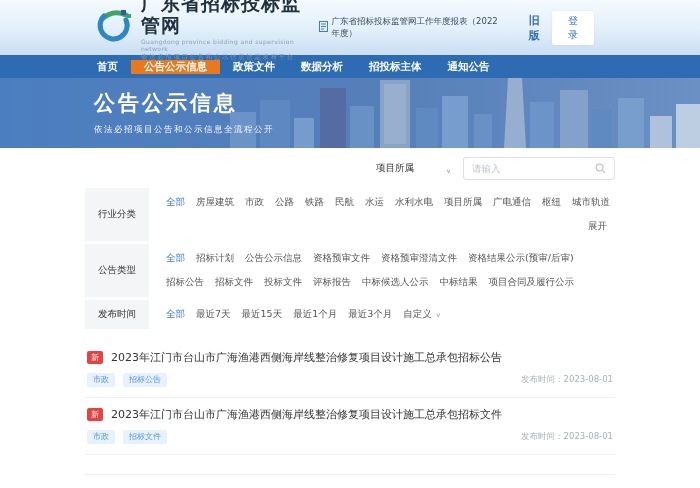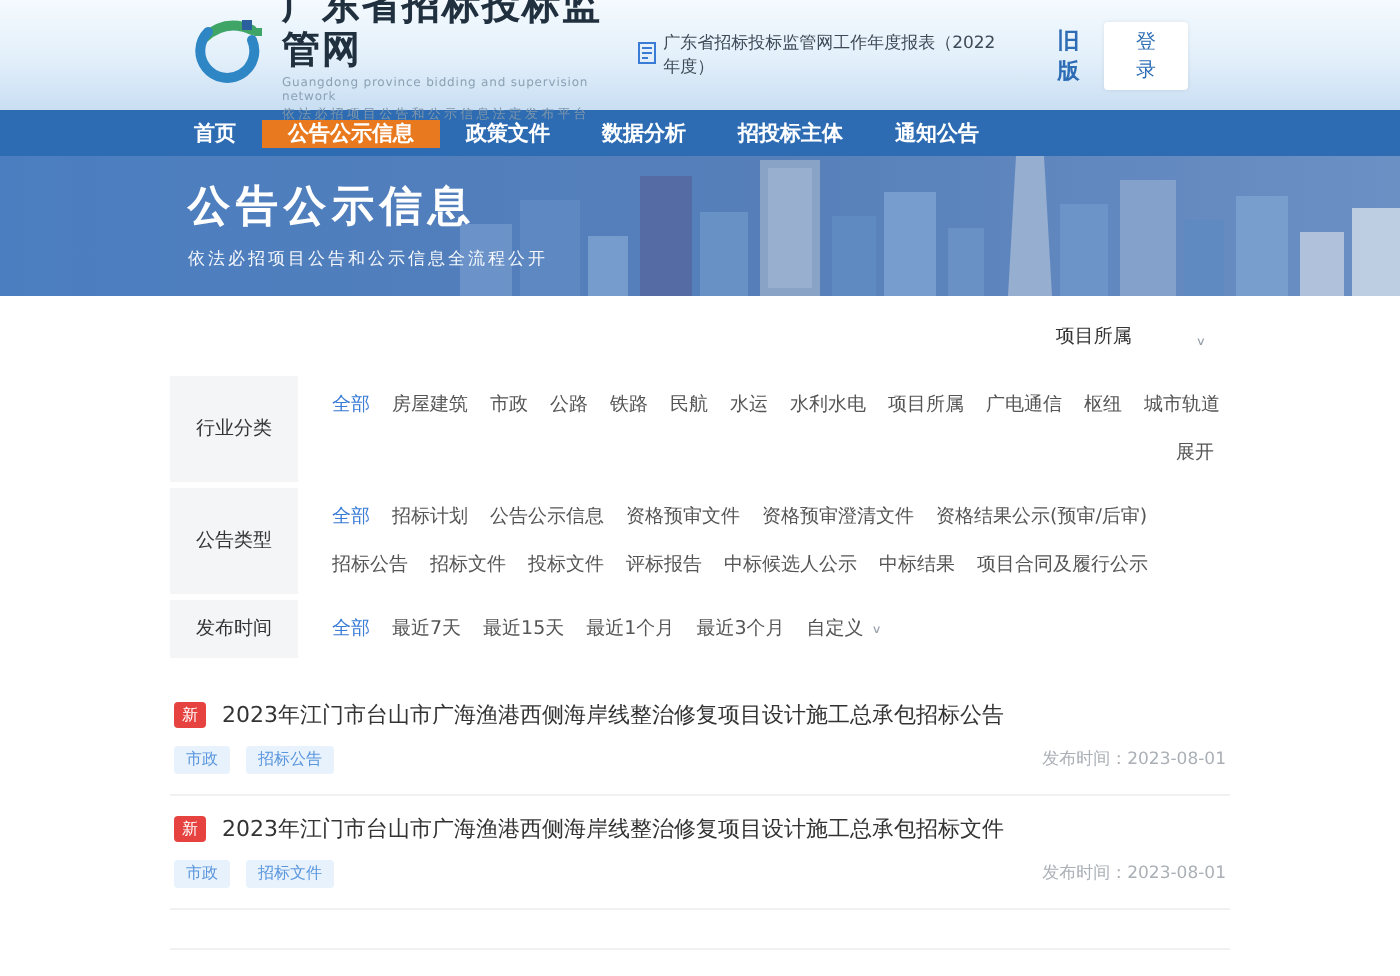--- a/index.html
+++ b/index.html
@@ -143,20 +143,29 @@
     </div>
   </div>
 
   <div class="content">
 
     <div class="search-row">
       <span class="owner-select">
         <span>项目所属</span>
         <span class="chev">∨</span>
       </span>
+      <span class="search-box">
+        <input type="text" placeholder="请输入" style="">
+        <span>
+          <svg width="11" height="11" viewBox="0 0 11 11">
+            <circle cx="4.6" cy="4.6" r="3.4" fill="none" stroke="#c0c4cc" stroke-width="1.2"></circle>
+            <line x1="7.2" y1="7.2" x2="10" y2="10" stroke="#c0c4cc" stroke-width="1.2"></line>
+          </svg>
+        </span>
+      </span>
     </div>
 
     <div>
         <div class="filter-row">
           <div class="filter-label">行业分类</div>
           <div class="filter-options">
             <span class="opt active">全部</span>
             <span class="opt">房屋建筑</span>
             <span class="opt">市政</span>
             <span class="opt">公路</span>

